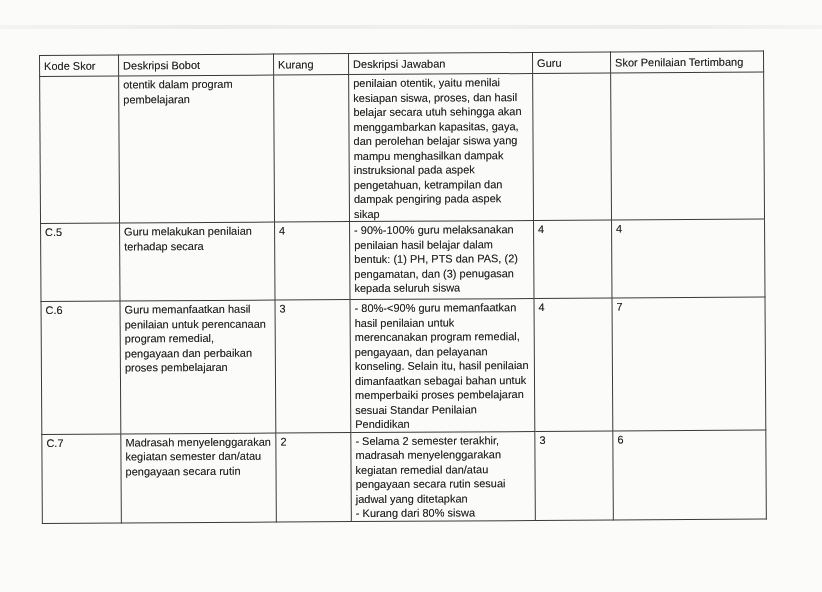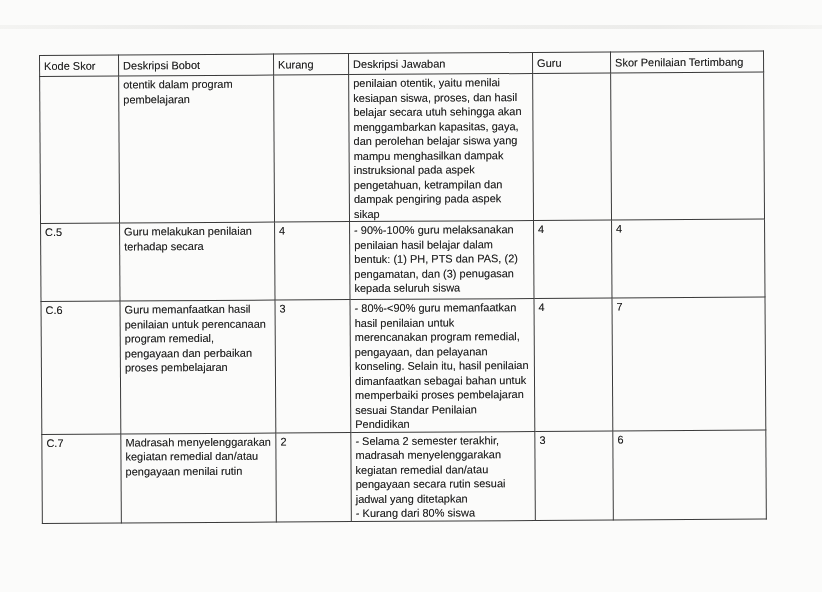--- a/index.html
+++ b/index.html
@@ -90,21 +90,21 @@
       <tr class="row-c6">
         <td>C.6</td>
         <td>Guru memanfaatkan hasil penilaian untuk perencanaan program remedial, pengayaan dan perbaikan proses pembelajaran</td>
         <td>3</td>
         <td class="pre">- 80%-&lt;90% guru memanfaatkan hasil penilaian untuk merencanakan program remedial, pengayaan, dan pelayanan konseling. Selain itu, hasil penilaian dimanfaatkan sebagai bahan untuk memperbaiki proses pembelajaran sesuai Standar Penilaian Pendidikan</td>
         <td>4</td>
         <td>7</td>
       </tr>
       <tr class="row-c7">
         <td>C.7</td>
-        <td>Madrasah menyelenggarakan kegiatan remedial dan/atau pengayaan menilai rutin</td>
+        <td>Madrasah menyelenggarakan kegiatan semester dan/atau pengayaan secara rutin</td>
         <td>2</td>
         <td class="pre">- Selama 2 semester terakhir, madrasah menyelenggarakan kegiatan remedial dan/atau pengayaan secara rutin sesuai jadwal yang ditetapkan
 - Kurang dari 80% siswa</td>
         <td>3</td>
         <td>6</td>
       </tr>
     </tbody>
   </table>
 </div>
 

